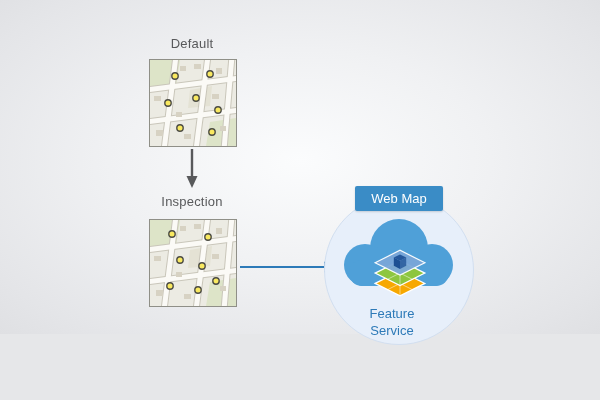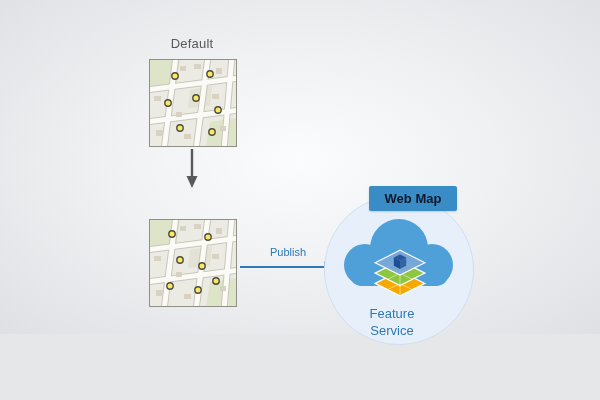--- a/index.html
+++ b/index.html
@@ -27,23 +27,23 @@
     font-size:11px;color:var(--accent-blue,#2d7ab8);
   }
   .halo{
     position:absolute;left:324px;top:195px;width:150px;height:150px;
     border-radius:50%;
     background:var(--halo-fill,#e7effa);
     border:1px solid #d2dff0;
     box-sizing:border-box;
   }
   .webmap-badge{
-    position:absolute;left:369px;top:186px;width:88px;height:25px;
+    position:absolute;left:355px;top:186px;width:88px;height:25px;
     background:var(--badge-blue,#3a8cc6);
-    color:#0f172a;font-size:13px;font-weight:bold;
+    color:#ffffff;font-size:13px;font-weight:normal;
     text-align:center;line-height:25px;border-radius:2px;
     box-shadow:0 1px 2px rgba(0,0,0,.15);
   }
   .cloud-svg{position:absolute;left:337px;top:216px;width:124px;height:82px;}
   .layers-svg{position:absolute;left:371px;top:242px;width:58px;height:58px;}
   .feature-service{
     position:absolute;left:356px;top:306px;width:72px;text-align:center;
     font-size:13px;line-height:1.3;color:var(--accent-blue,#2d7ab8);
   }
   .hidden-defs{position:absolute;width:0;height:0;overflow:hidden;}
@@ -101,34 +101,34 @@
         <circle cx="30" cy="68" r="3.2" fill="#f9e960" stroke="#4c4c44" stroke-width="1.4"></circle>
         <circle cx="62" cy="72" r="3.2" fill="#f9e960" stroke="#4c4c44" stroke-width="1.4"></circle>
       </svg>
   </div>
 
   <svg class="arrow-svg" style="left:184px;top:149px;" width="16" height="40" viewBox="0 0 16 40">
     <line x1="8" y1="0" x2="8" y2="28" style="stroke:var(--arrow-gray,#58595b)" stroke-width="2.4"></line>
     <polygon points="2.5,27 13.5,27 8,39" style="fill:var(--arrow-gray,#58595b)"></polygon>
   </svg>
 
+  <div class="node-label" style="left:132px;top:194px;">Inspection</div>
   <div class="map-thumb" style="left:149px;top:219px;">
     <svg id="inspection-map-svg" viewBox="0 0 86 86">
       <use href="#map-tile"></use>
     <circle cx="22" cy="14" r="3.2" fill="#f9e960" stroke="#4c4c44" stroke-width="1.4"></circle>
         <circle cx="58" cy="17" r="3.2" fill="#f9e960" stroke="#4c4c44" stroke-width="1.4"></circle>
         <circle cx="30" cy="40" r="3.2" fill="#f9e960" stroke="#4c4c44" stroke-width="1.4"></circle>
         <circle cx="52" cy="46" r="3.2" fill="#f9e960" stroke="#4c4c44" stroke-width="1.4"></circle>
         <circle cx="20" cy="66" r="3.2" fill="#f9e960" stroke="#4c4c44" stroke-width="1.4"></circle>
         <circle cx="48" cy="70" r="3.2" fill="#f9e960" stroke="#4c4c44" stroke-width="1.4"></circle>
         <circle cx="66" cy="61" r="3.2" fill="#f9e960" stroke="#4c4c44" stroke-width="1.4"></circle>
       </svg>
   </div>
 
-  <div class="publish-label">Publish</div>
   <svg class="arrow-svg" style="left:240px;top:260px;" width="96" height="14" viewBox="0 0 96 14">
     <line x1="0" y1="7" x2="84" y2="7" style="stroke:var(--accent-blue,#2d7ab8)" stroke-width="2"></line>
     <polygon points="84,1.5 84,12.5 95,7" style="fill:var(--accent-blue,#2d7ab8)"></polygon>
   </svg>
 
   <div class="halo"></div>
 
   <svg class="cloud-svg" viewBox="0 0 124 82">
     <g style="fill:var(--cloud-blue,#4fa0d8)">
       <circle cx="62" cy="32" r="29"></circle>

